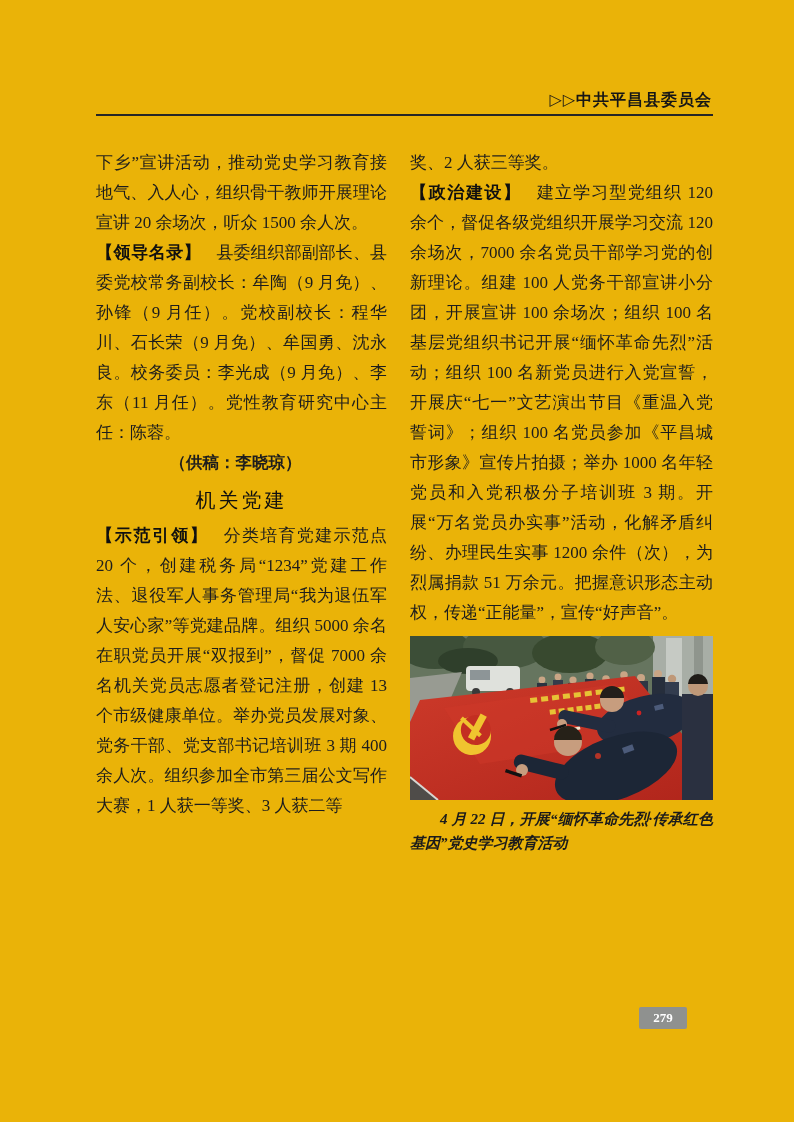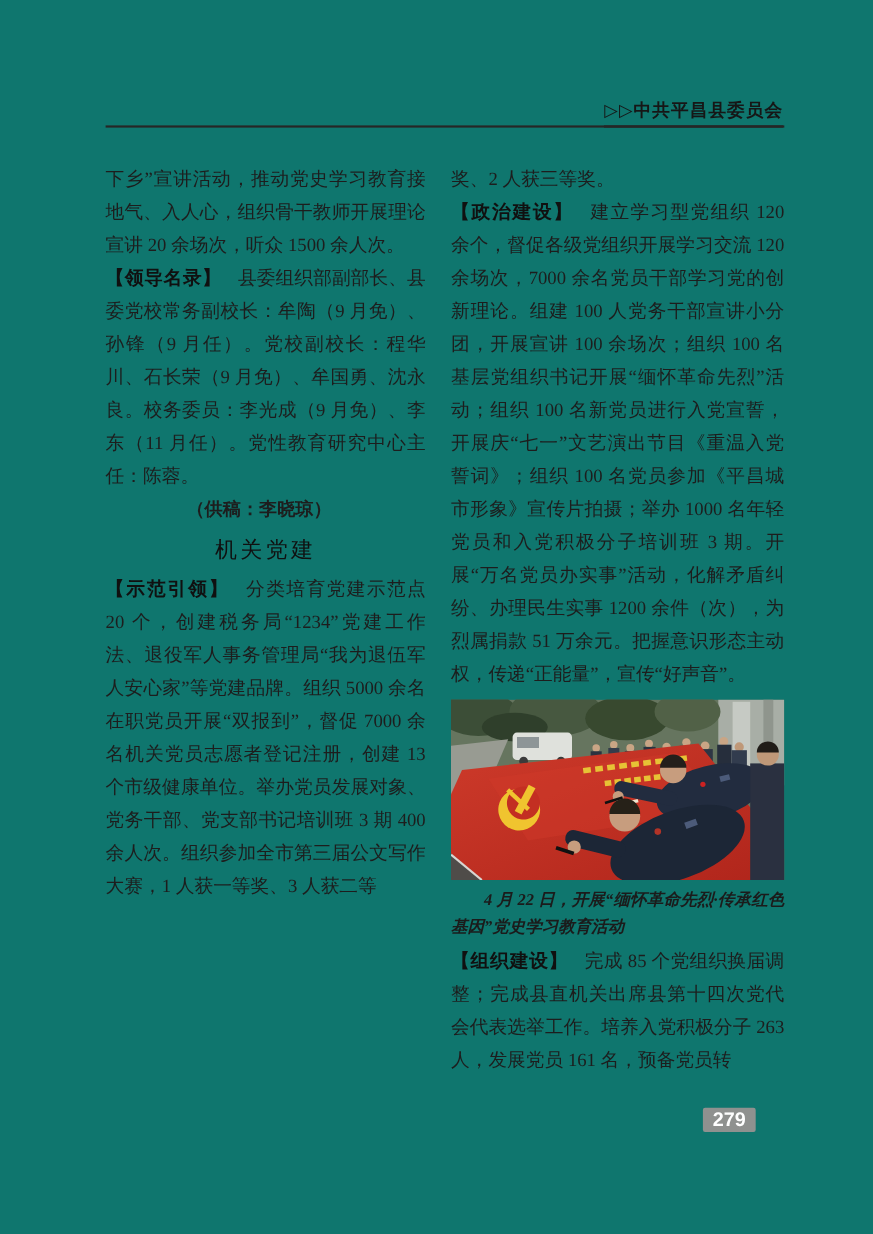--- a/index.html
+++ b/index.html
@@ -1,17 +1,17 @@
 <!DOCTYPE html>
 <html><head>
 <meta charset="utf-8">
 <style>
   html,body{margin:0;padding:0;background:#e9e9e9;}
   .page{
-    position:relative;width:794px;height:1122px;margin:0 auto;background:#0f766e;
+    position:relative;width:794px;height:1122px;margin:0 auto;background:#eab308;
     font-family:"Liberation Serif","DejaVu Serif",serif;color:#1d1d1d;overflow:hidden;
   }
   
   .runhead{
     position:absolute;left:96px;top:90px;width:616px;text-align:right;
     font-family:"Liberation Sans","DejaVu Sans",sans-serif;font-weight:bold;
     font-size:16px;color:#161616;letter-spacing:1px;
   }
   .runhead .rh-text{display:inline-block;padding-bottom:3px;border-bottom:2px solid #222;}
   .head-rule{position:absolute;left:96px;top:114px;width:617px;height:2px;background:#262626;}
@@ -33,22 +33,22 @@
   
   figure{margin:8px 0 4px 0;font-family:Liberation Serif, serif;}
   .photo{width:303px;height:164px;display:block;}
   .caption{
     font-style:italic;font-weight:600;font-size:15px;line-height:24px;
     text-indent:2em;margin-top:7px;color:#1b1b1b;text-align:justify;
   }
   
   .pageno{
     position:absolute;left:639px;top:1007px;width:48px;height:22px;background:#8f918f;
-    color:#ffffff;font-family:Liberation Sans, sans-serif;
-    font-size:18px;font-weight:bold;text-align:center;line-height:22px;border-radius:2px;
+    color:#ffffff;font-family:Liberation Serif, serif;
+    font-size:13px;font-weight:bold;text-align:center;line-height:22px;border-radius:2px;
   }
 </style>
 </head>
 <body>
 
 <div class="page">
 
   <div class="runhead">
     <span class="rh-text">▷▷中共平昌县委员会</span>
   </div>
@@ -171,20 +171,19 @@
           <circle cx="288" cy="50" r="10" fill="#bf9878"></circle>
           <path d="M278,48 a10,10 0 0 1 20,0 z" fill="#201c18"></path>
         </g>
 
         <polygon points="0,140 28,164 0,164" fill="#4f4c49"></polygon>
         <line x1="0" y1="141" x2="28" y2="164" stroke="#d8d6d2" stroke-width="2"></line>
       </svg>
       <figcaption class="caption">4 月 22 日，开展“缅怀革命先烈·传承红色基因”党史学习教育活动</figcaption>
     </figure>
 
-    <p class="body-p"><span class="lbl">【组织建设】</span><span>完成 85 个党组织换届调整；完成县直机关出席县第十四次党代会代表选举工作。培养入党积极分子 263 人，发展党员 161 名，预备党员转</span></p>
   </div>
 
   <div class="pageno">
     <span>279</span>
   </div>
 
 </div>
 
 </body></html>

